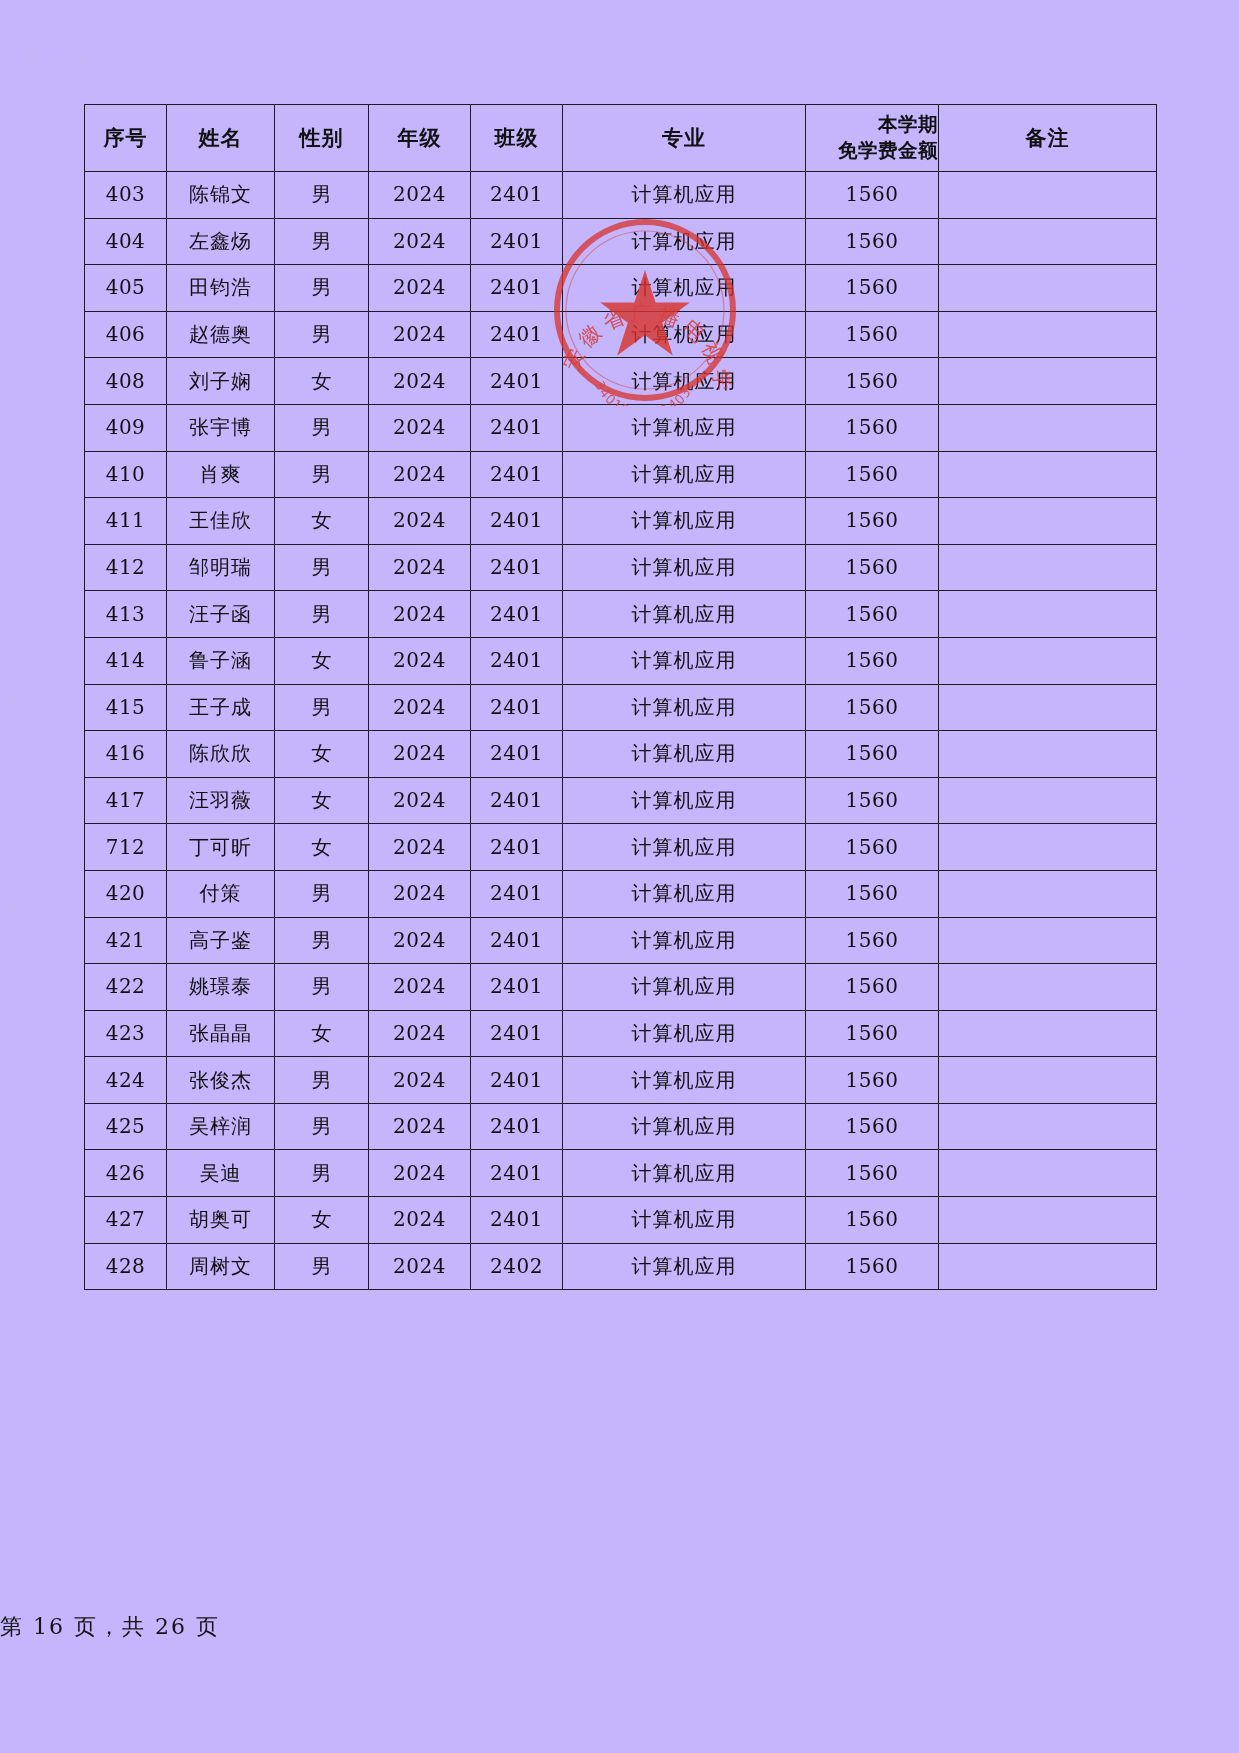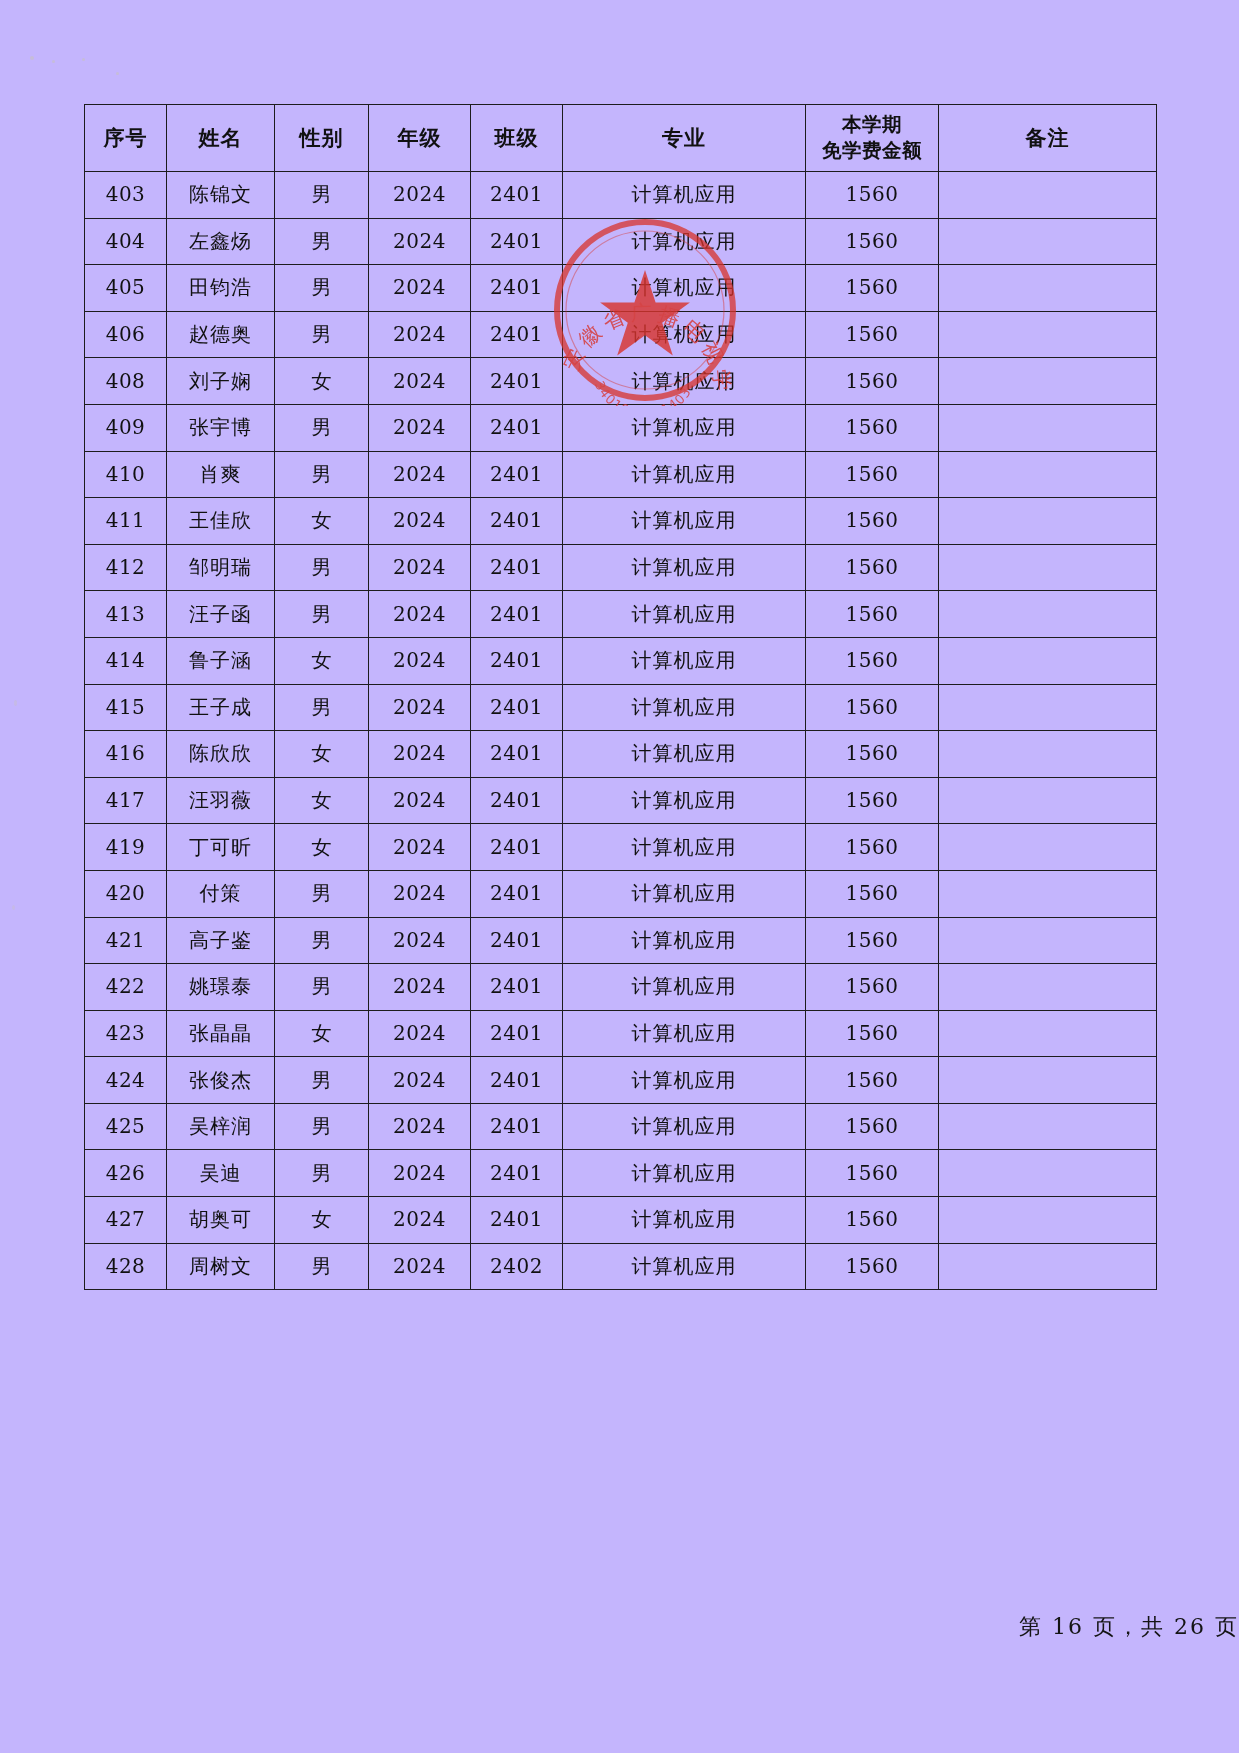--- a/index.html
+++ b/index.html
@@ -54,20 +54,21 @@
     height: 66px;
     font-weight: 700;
     font-size: 21px;
     letter-spacing: 1px;
   }
   thead th .two-line {
     display: block;
     font-size: 19.5px;
     line-height: 1.32;
     letter-spacing: 0.5px;
+    text-align: right;
   }
   td.name-cell {
     text-align: left;
     padding-left: 20px;
     letter-spacing: 1px;
   }
   td.num-cell, td.grade-cell, td.class-cell, td.amount-cell {
     font-family: "DejaVu Serif", "Liberation Serif", serif;
     letter-spacing: 0.5px;
   }
@@ -98,21 +99,21 @@
     pointer-events: none;
     opacity: .88;
   }
   .seal svg { display: block; }
 
   .footer {
     position: absolute;
     left: 0;
     top: 1612px;
     width: 1239px;
-    text-align: right;
+    text-align: left;
     font-size: 22px;
     letter-spacing: 2px;
     color: #141414;
     font-family: "DejaVu Serif", "Liberation Serif", serif;
   }
 </style>
 </head>
 <body>
 
 <div class="page">
@@ -286,21 +287,21 @@
             <td class="num-cell">417</td>
             <td class="name-cell">汪羽薇</td>
             <td class="gender-cell">女</td>
             <td class="grade-cell">2024</td>
             <td class="class-cell">2401</td>
             <td class="major-cell">计算机应用</td>
             <td class="amount-cell">1560</td>
             <td class="remark-cell"></td>
           </tr>
           <tr>
-            <td class="num-cell">419</td>
+            <td class="num-cell">712</td>
             <td class="name-cell">丁可昕</td>
             <td class="gender-cell">女</td>
             <td class="grade-cell">2024</td>
             <td class="class-cell">2401</td>
             <td class="major-cell">计算机应用</td>
             <td class="amount-cell">1560</td>
             <td class="remark-cell"></td>
           </tr>
           <tr>
             <td class="num-cell">420</td>

